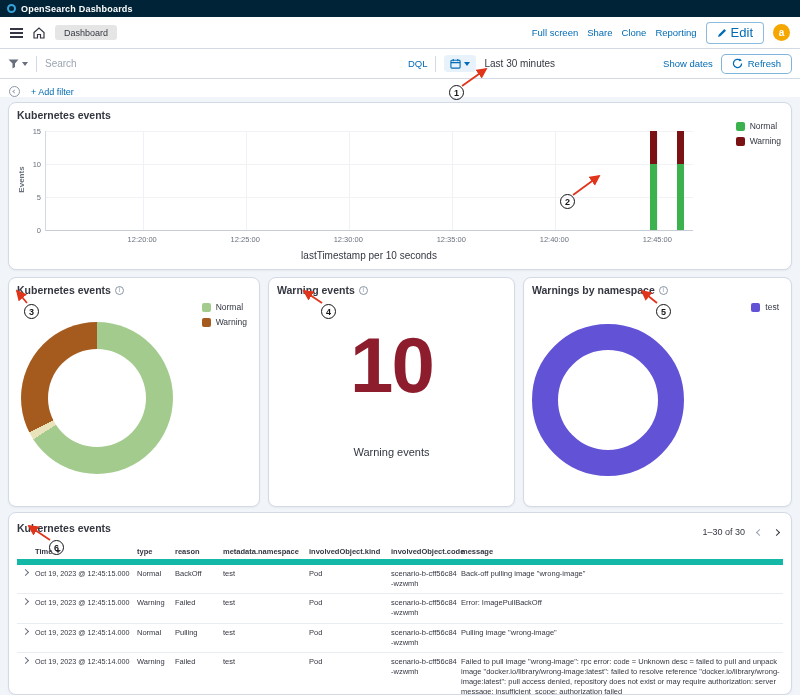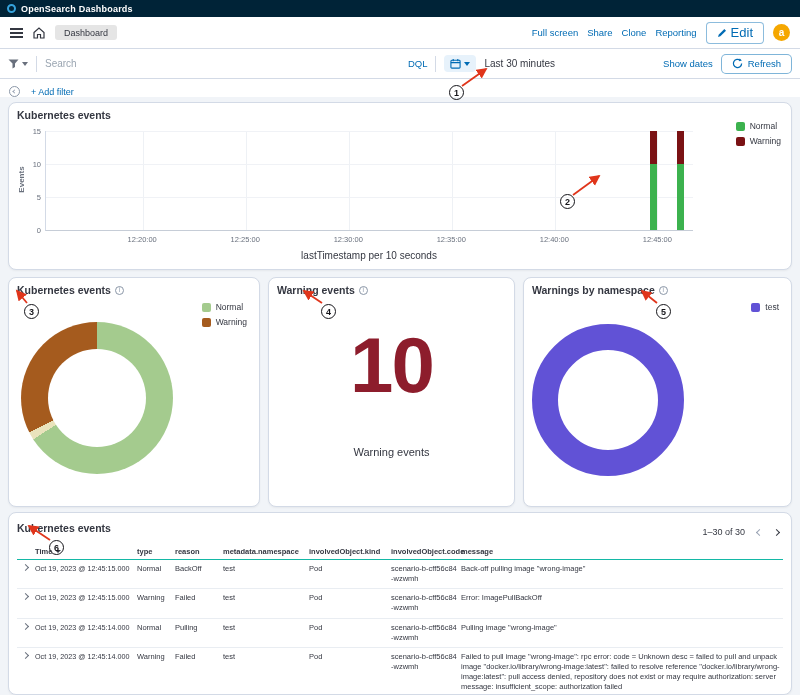--- a/index.html
+++ b/index.html
@@ -90,21 +90,21 @@
 
   
   .panel-table { left:8px; top:415px; width:784px; height:183px; overflow:hidden; padding:5px 8px; }
   .pagination { position:absolute; right:12px; top:14px; display:flex; align-items:center; gap:12px; }
   .pag-label { font-size:9px; color:#343741; }
   .chev { width:5px; height:5px; border-right:1.4px solid currentColor; border-top:1.4px solid currentColor; display:inline-block; }
   .chev-right { transform:rotate(45deg); color:#343741; cursor:pointer; }
   .chev-left { transform:rotate(-135deg); color:#98a2b3; cursor:pointer; }
   .tbl { margin-top:8px; }
   .tr { display:grid; grid-template-columns:16px 100px 36px 46px 84px 80px 68px 1fr; column-gap:2px; align-items:start; }
-  .thead { border-bottom:1px solid #14b8a6; padding:3px 0; }
+  .thead { border-bottom:6px solid #14b8a6; padding:3px 0; }
   .th { font-size:7.5px; font-weight:700; color:#343741; display:flex; align-items:center; gap:3px; cursor:pointer; }
   .sort-caret { width:0; height:0; border-left:3px solid transparent; border-right:3px solid transparent; border-top:3.5px solid #343741; }
   .row { border-bottom:1px solid #e9edf2; padding:4px 0; cursor:pointer; }
   .td { font-size:7.5px; color:#343741; line-height:1.35; overflow-wrap:break-word; }
   .td-time { font-size:7.2px; white-space:nowrap; }
   .td-name { word-break:break-all; }
   .expand { color:#69707d; display:flex; justify-content:center; padding-top:1px; cursor:pointer; }
   .expand .chev { color:#69707d; }
 
   

